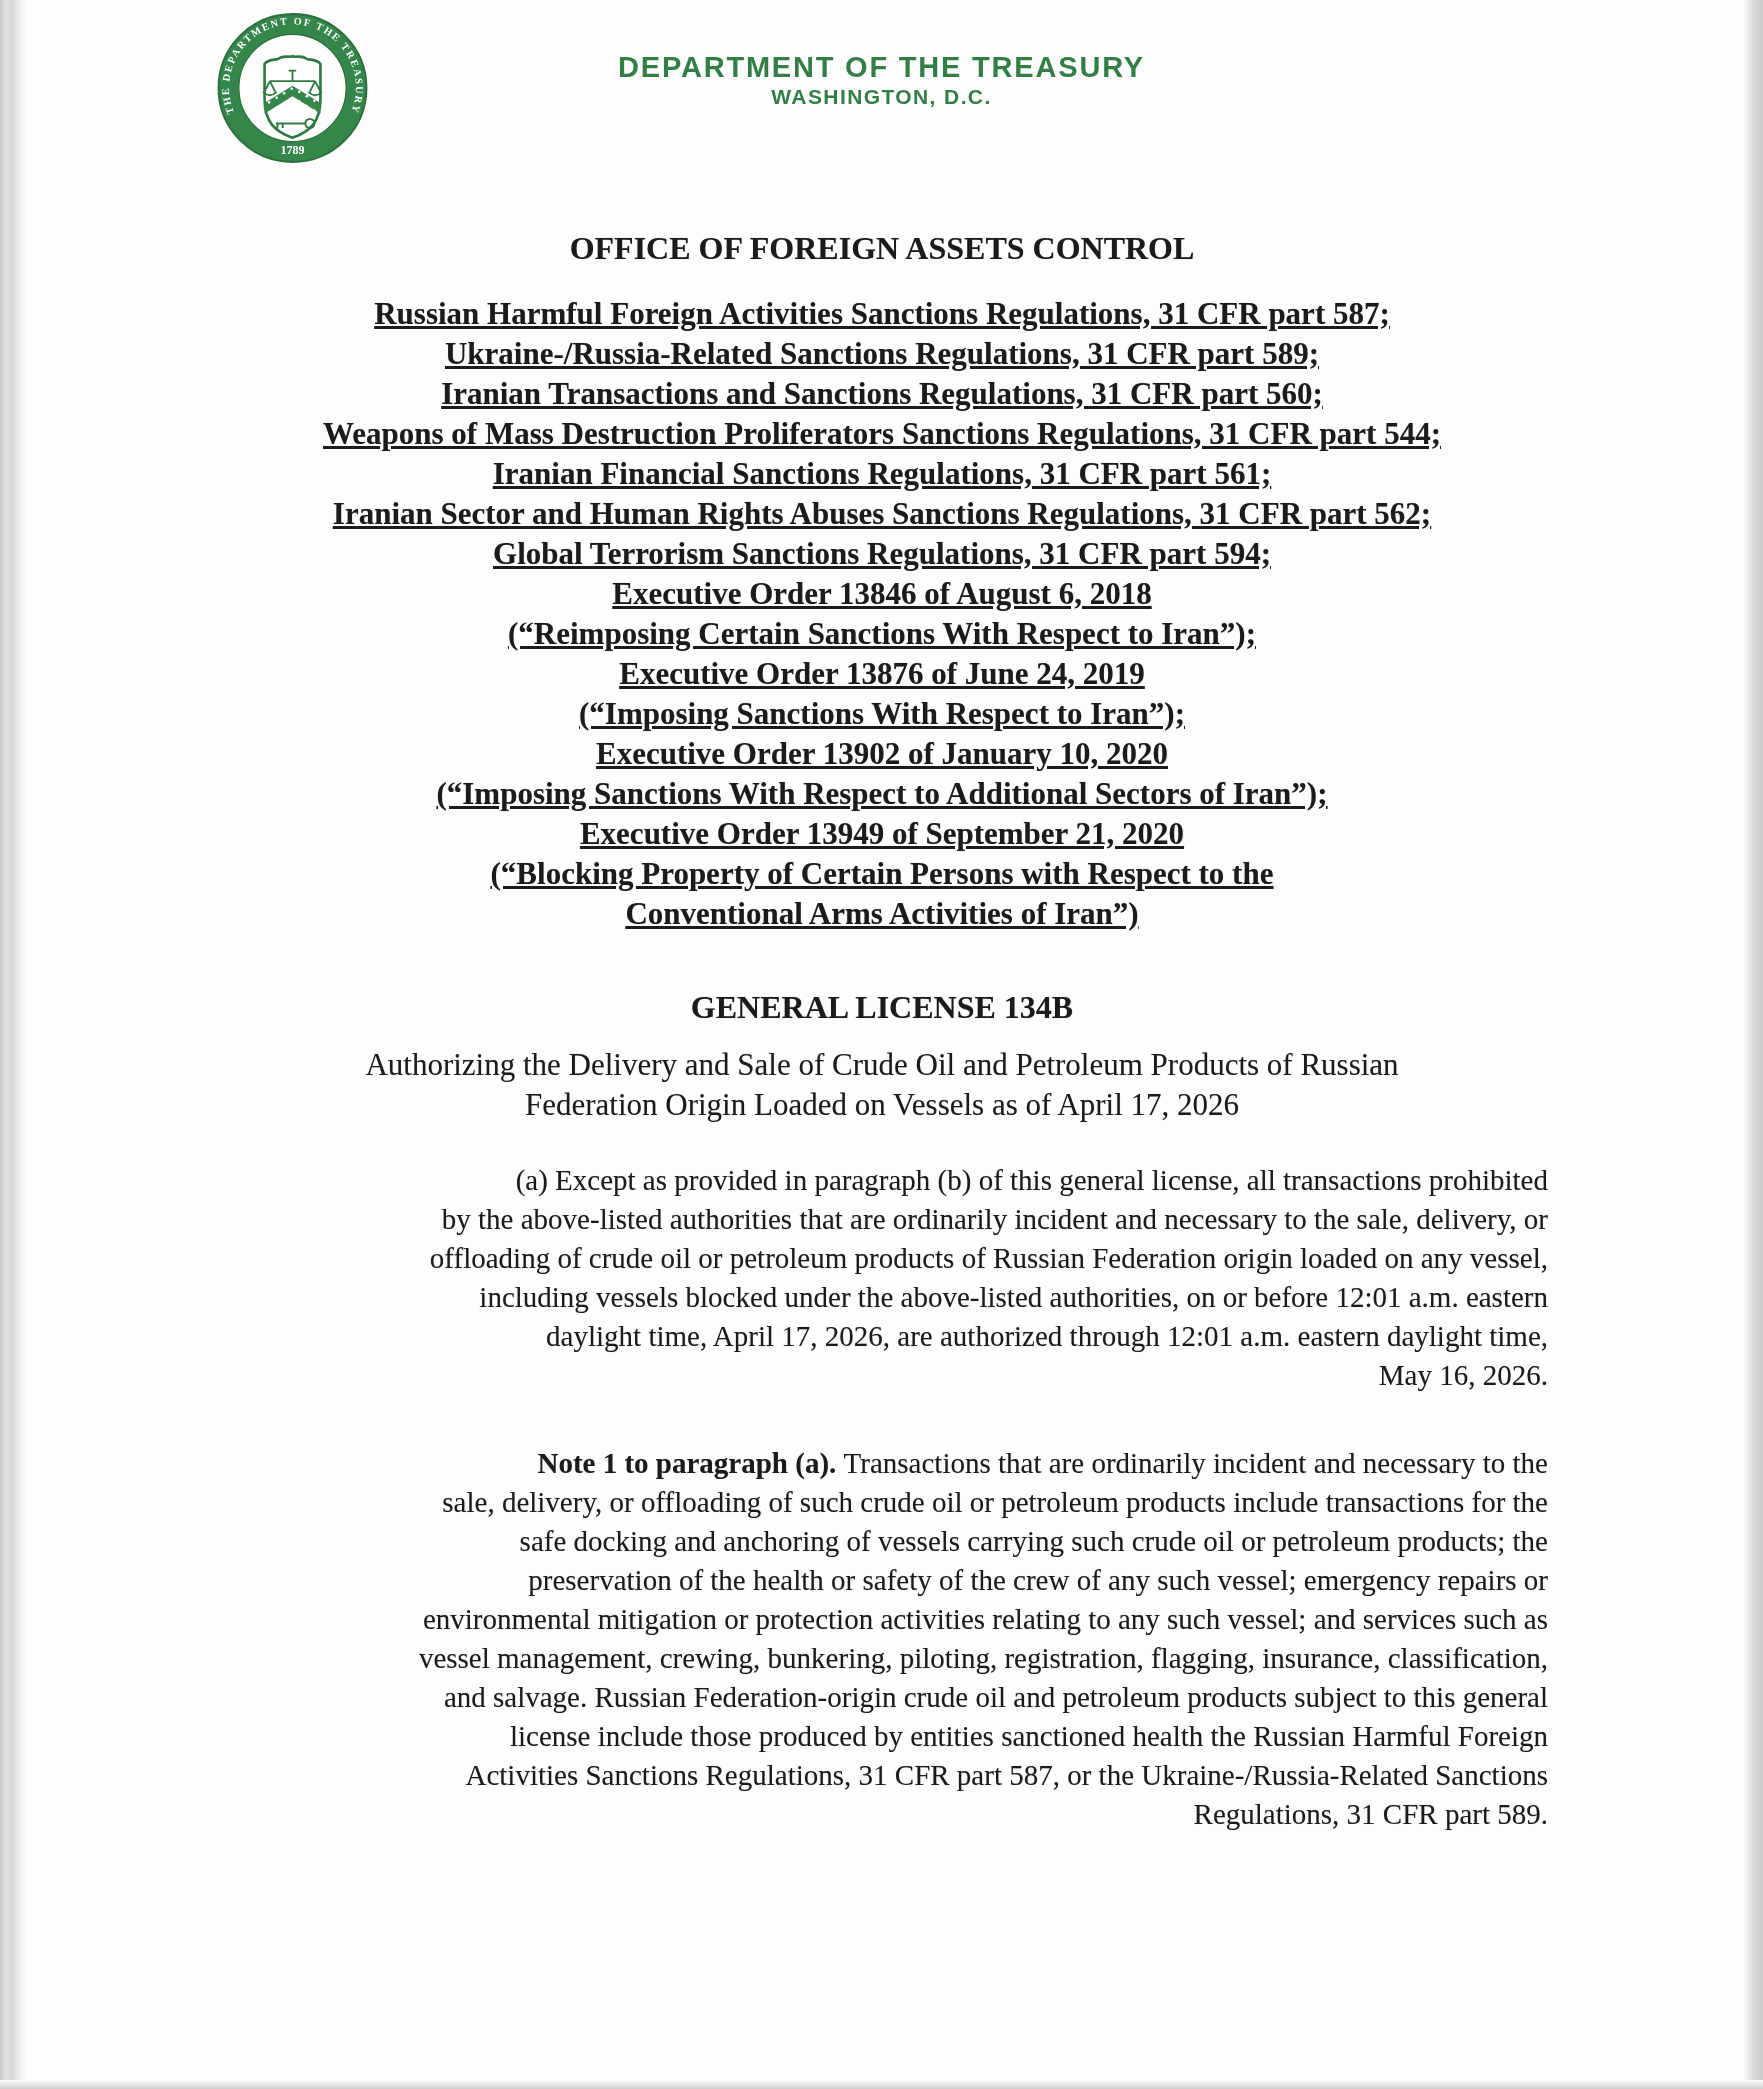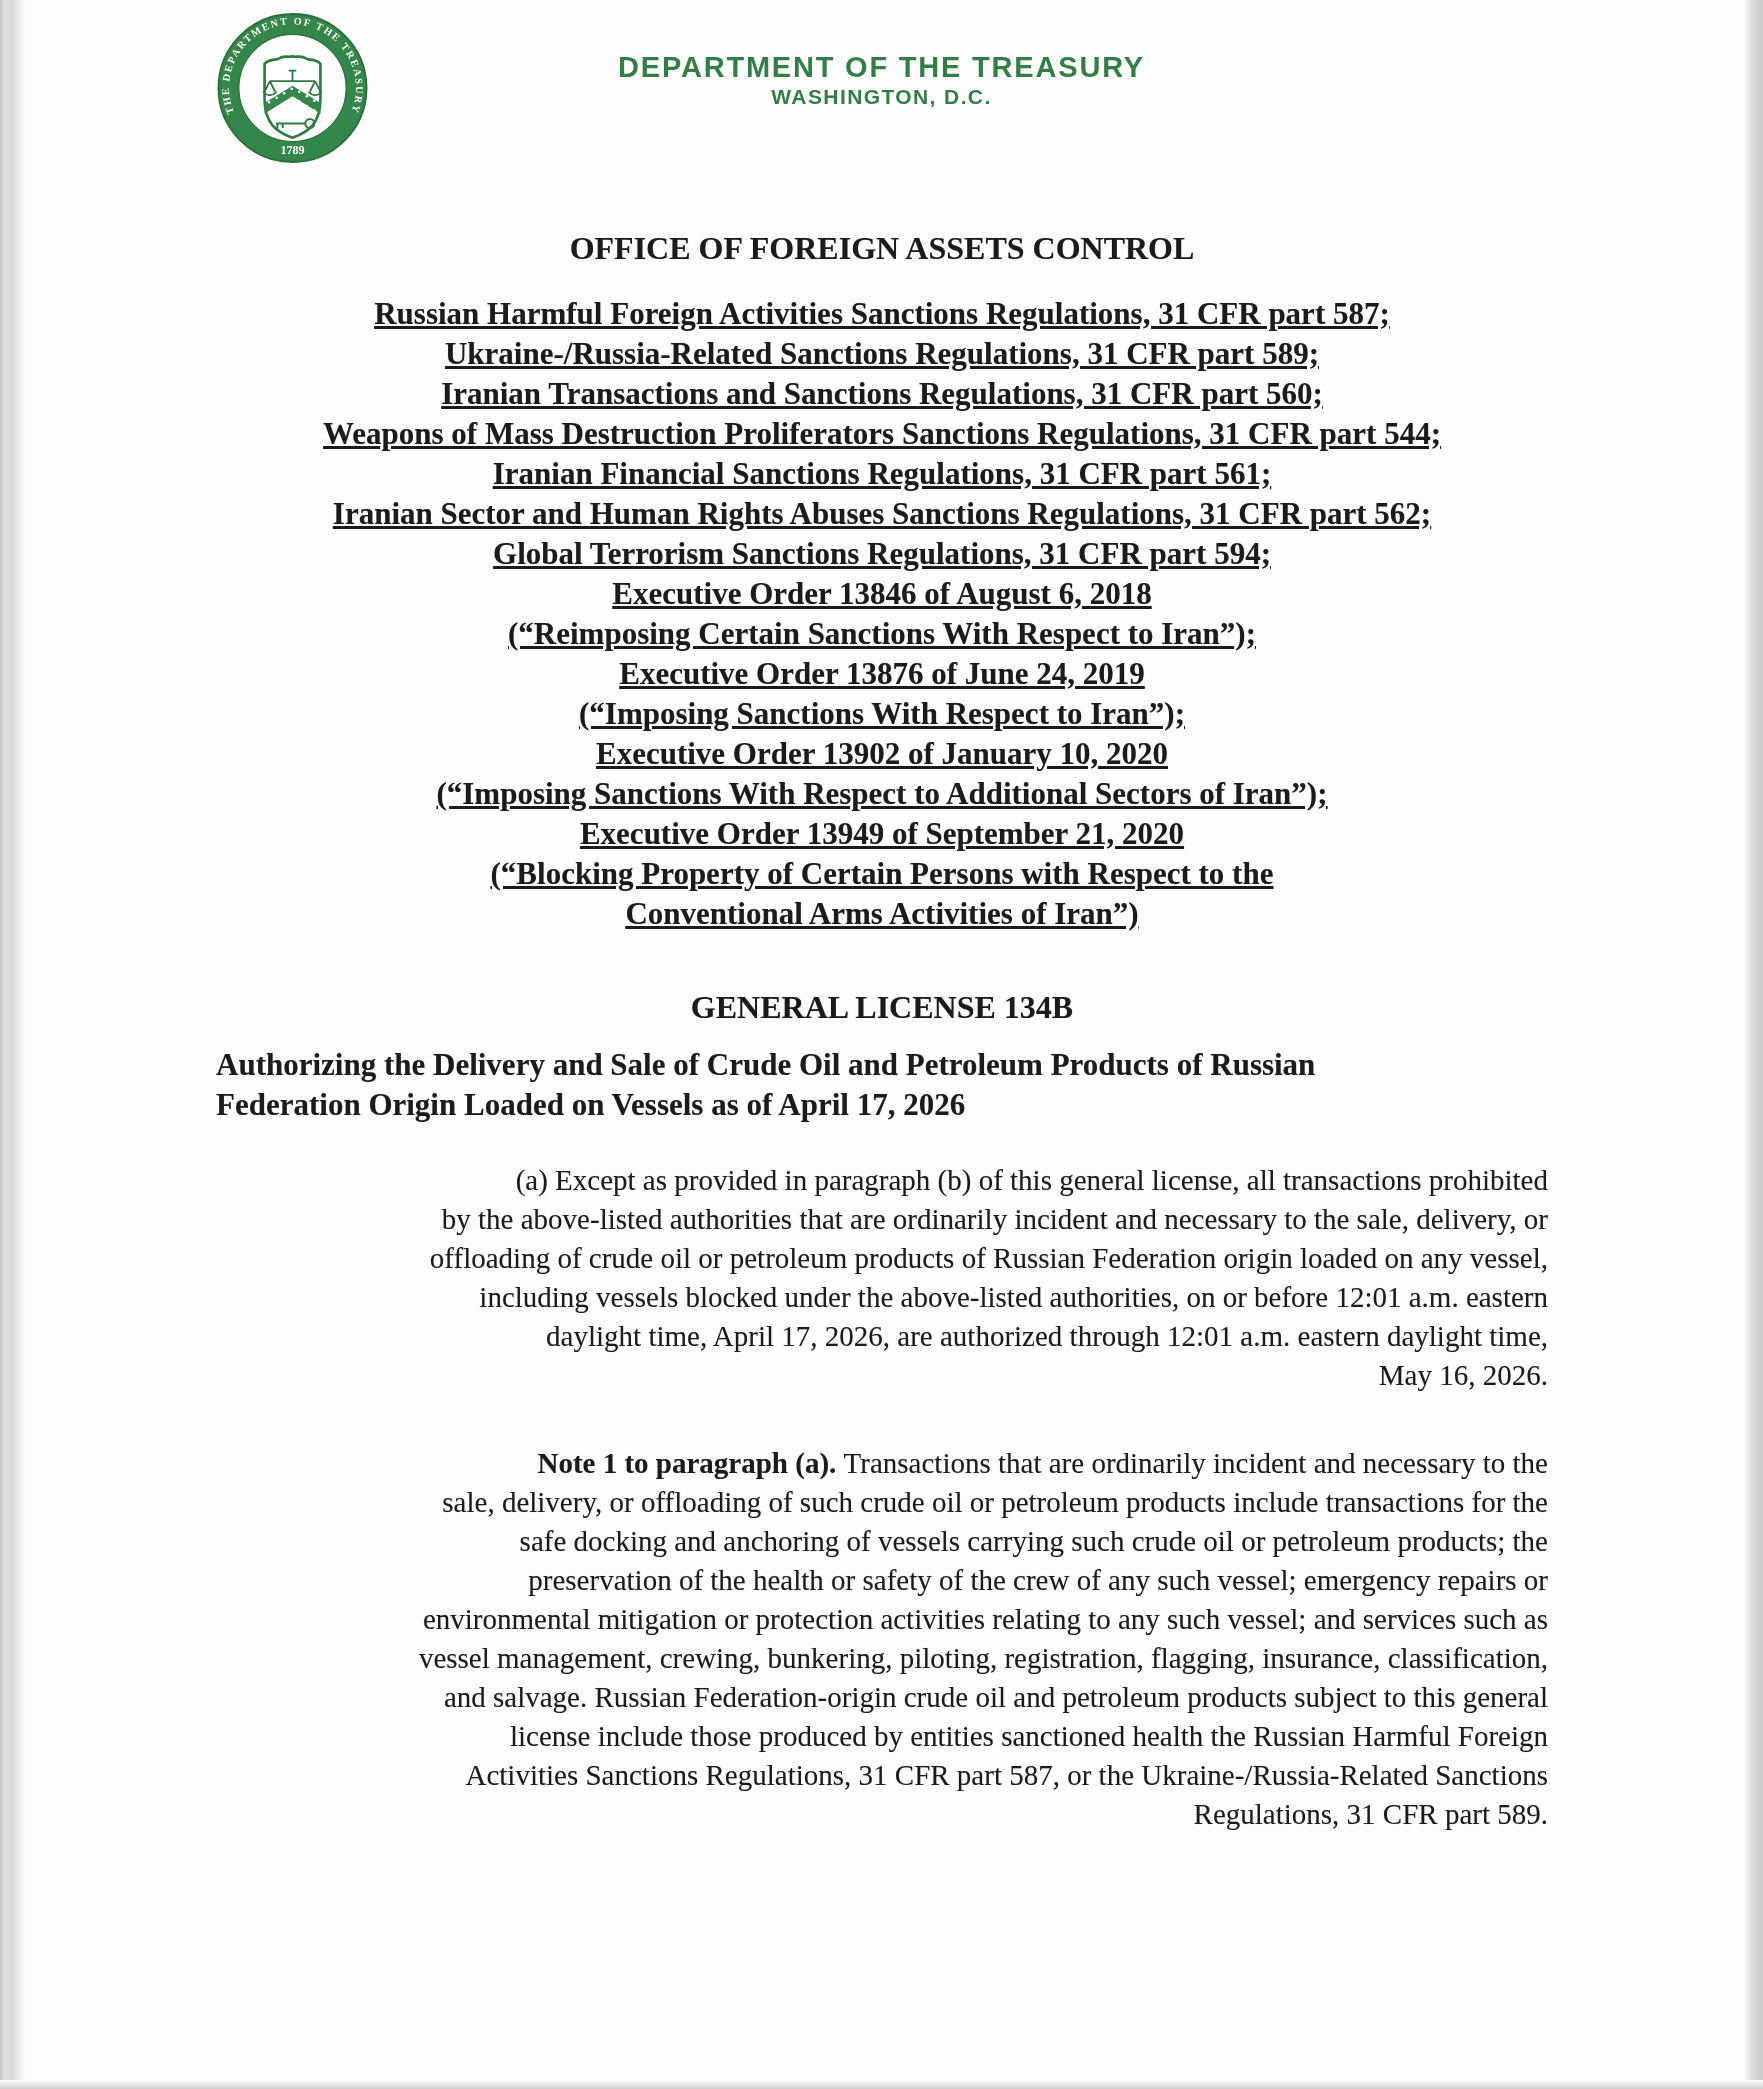--- a/index.html
+++ b/index.html
@@ -17,21 +17,21 @@
   .dept-line1{font-size:29px;font-weight:bold;letter-spacing:1.8px;line-height:35px;}
   .dept-line2{font-size:21px;font-weight:bold;letter-spacing:1.4px;line-height:24px;}
   .content{position:absolute;left:216px;top:0;width:1332px;height:2089px;}
   .doc-text{text-shadow:0 0 0.9px rgba(20,20,20,.30);}
   .office-title{position:absolute;top:230px;width:100%;text-align:center;
     font-size:32px;font-weight:bold;}
   .authorities{position:absolute;top:294px;width:100%;}
   .authorities .tline{text-align:center;font-weight:bold;font-size:31px;line-height:40px;white-space:nowrap;text-decoration:underline;}
   .license-title{position:absolute;top:966px;width:100%;text-align:center;font-size:32px;font-weight:bold;margin-top:23px;}
   .subject{position:absolute;top:1045px;width:100%;}
-  .subject .tline{font-weight:bold;font-size:31px;line-height:40px;white-space:nowrap;}
+  .subject .tline{text-align:center;font-weight:normal;font-size:31px;line-height:40px;white-space:nowrap;}
   .body-block{position:absolute;width:100%;}
   .body-block .tline{font-size:29px;line-height:39px;white-space:nowrap;text-align:right;}
   .para-a{top:1161px;}
   .note1{top:1444px;}
   .indent-first > .tline:first-child, .tline.indented{padding-left:104px;}
   .b{font-weight:bold;margin-right:7.3px;}
 </style>
 </head>
 <body>
 

